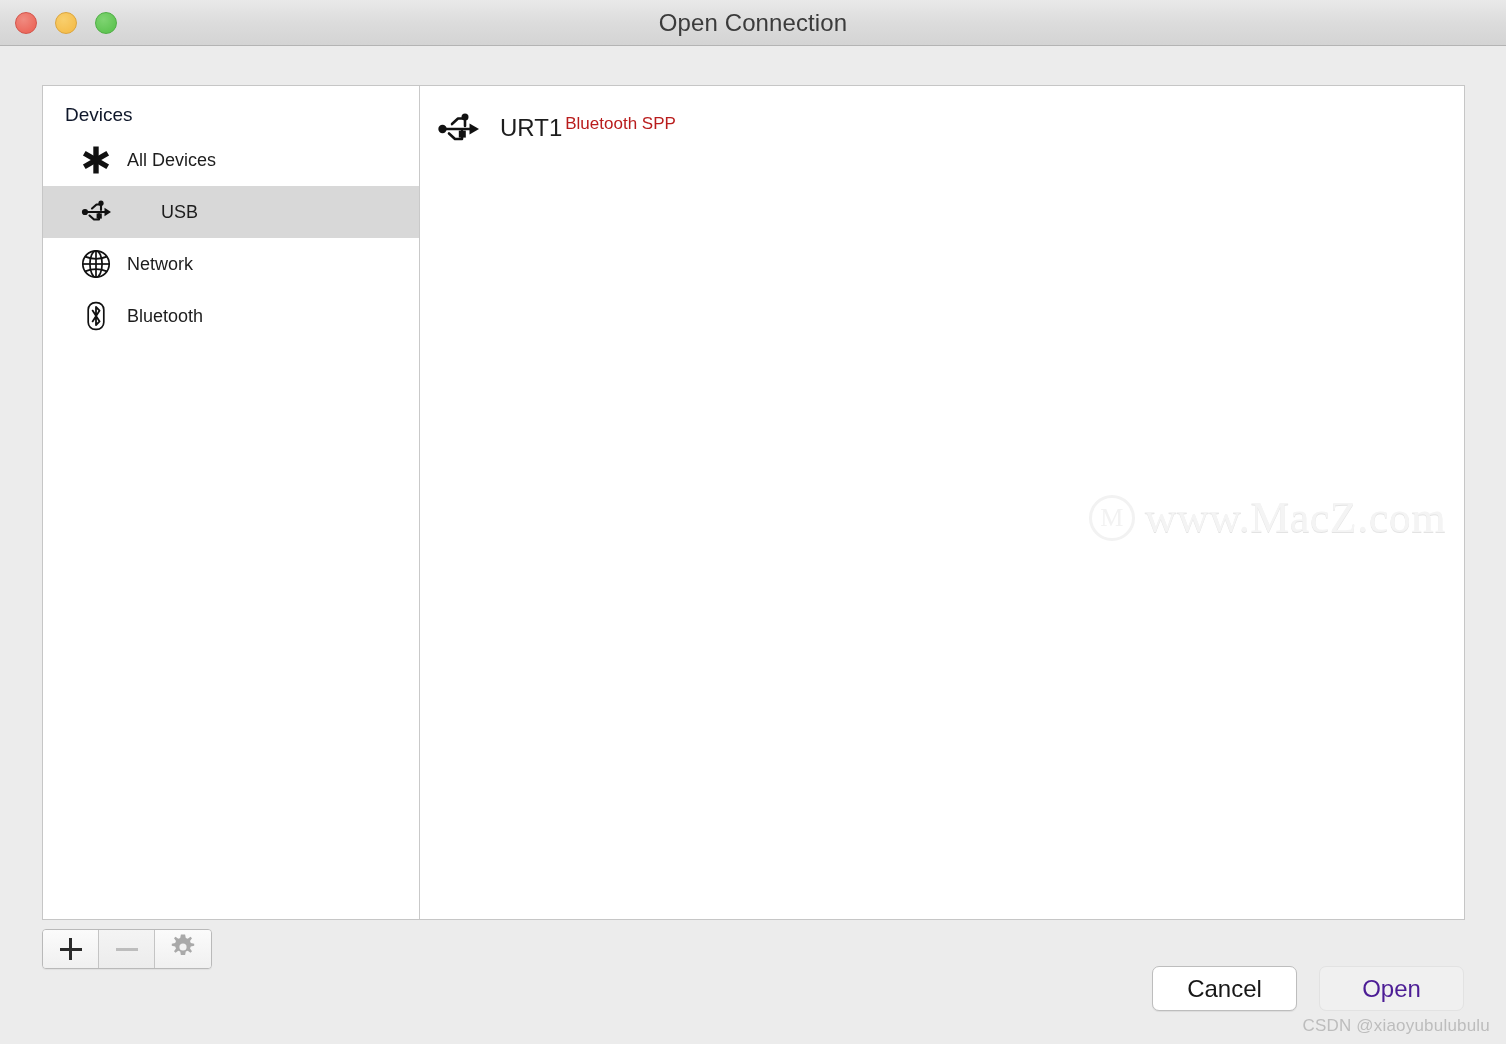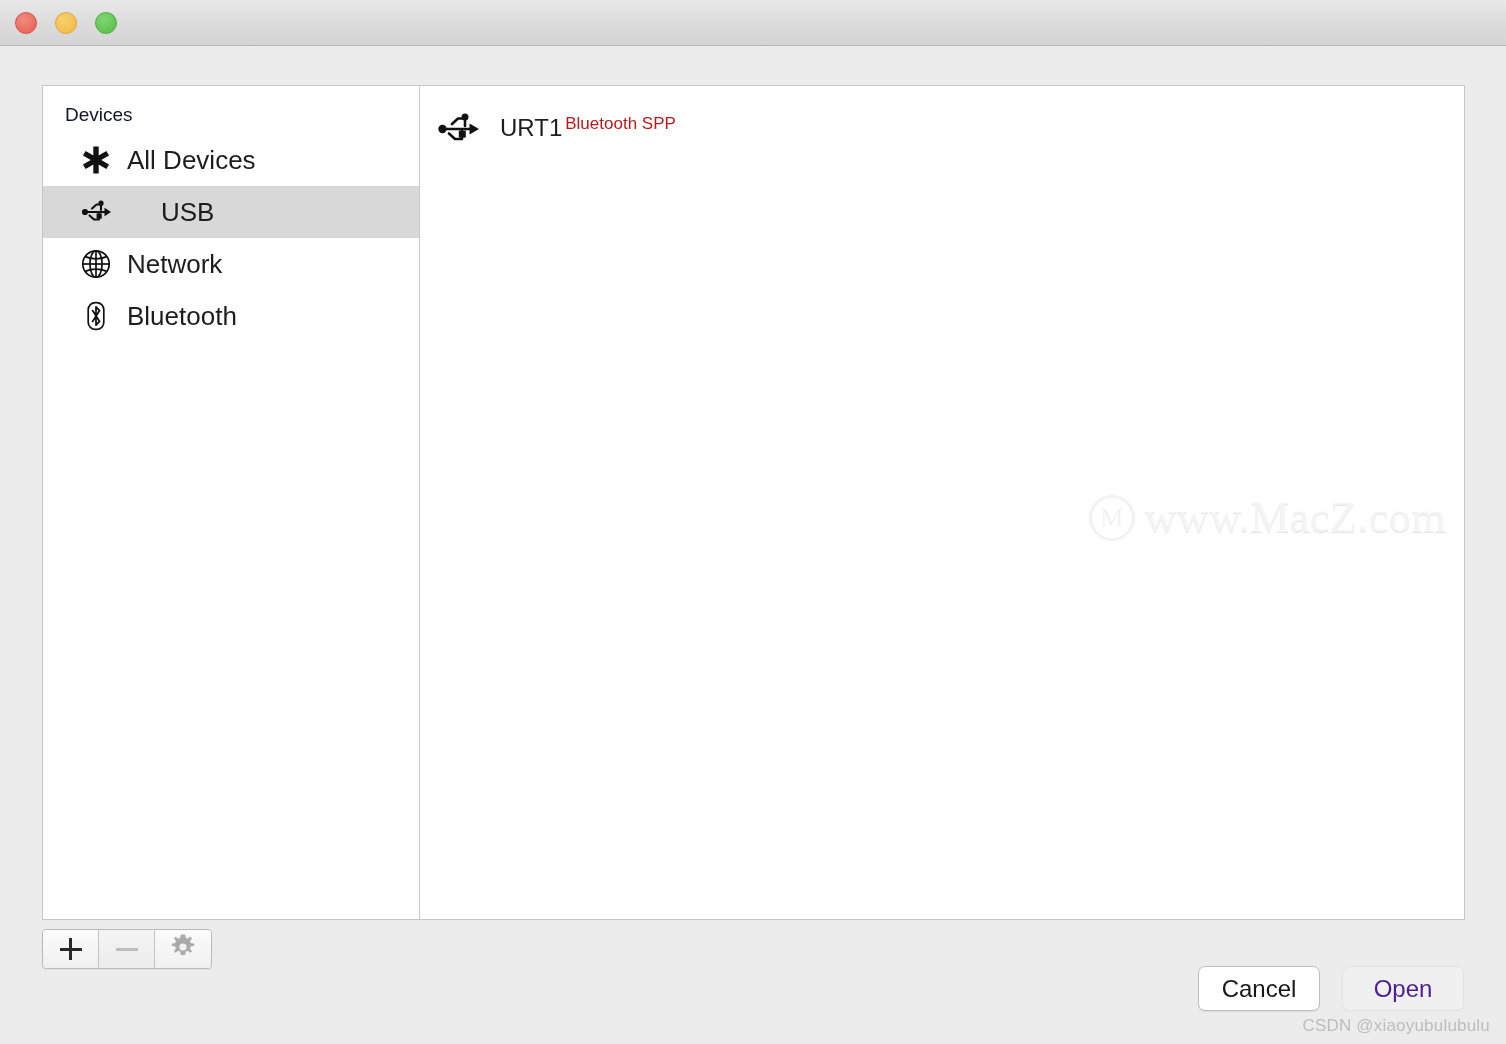--- a/index.html
+++ b/index.html
@@ -108,21 +108,21 @@
     width: 34px;
     height: 34px;
     flex: 0 0 34px;
     display: flex;
     align-items: center;
     justify-content: center;
   }
   .side-icon svg { display: block; }
 
   .side-label {
-    font-size: 26px;
+    font-size: 18px;
     color: #1d1d1d;
     line-height: 1;
   }
 
   
   .device-list {
     flex: 1 1 auto;
     background: #ffffff;
     position: relative;
     padding-top: 12px;
@@ -215,21 +215,21 @@
 
   
   .footer-buttons {
     position: absolute;
     right: 42px;
     top: 920px;
     display: flex;
     gap: 22px;
   }
   .push-btn {
-    width: 122px;
+    width: 145px;
     height: 45px;
     border-radius: 7px;
     font-size: 24px;
     display: flex;
     align-items: center;
     justify-content: center;
     cursor: default;
   }
   .push-btn.primary-ghost {
     background: #ffffff;
@@ -257,20 +257,21 @@
 <body>
 
 <div class="window">
 
   <div class="titlebar">
     <div class="traffic-lights">
       <span class="tl tl-close"></span>
       <span class="tl tl-min"></span>
       <span class="tl tl-max"></span>
     </div>
+    <div class="window-title">Open Connection</div>
   </div>
 
   <div class="body-area">
 
     <div class="content-panel">
 
       <div class="sidebar">
         <div class="section-header">Devices</div>
 
         <div class="side-item">

